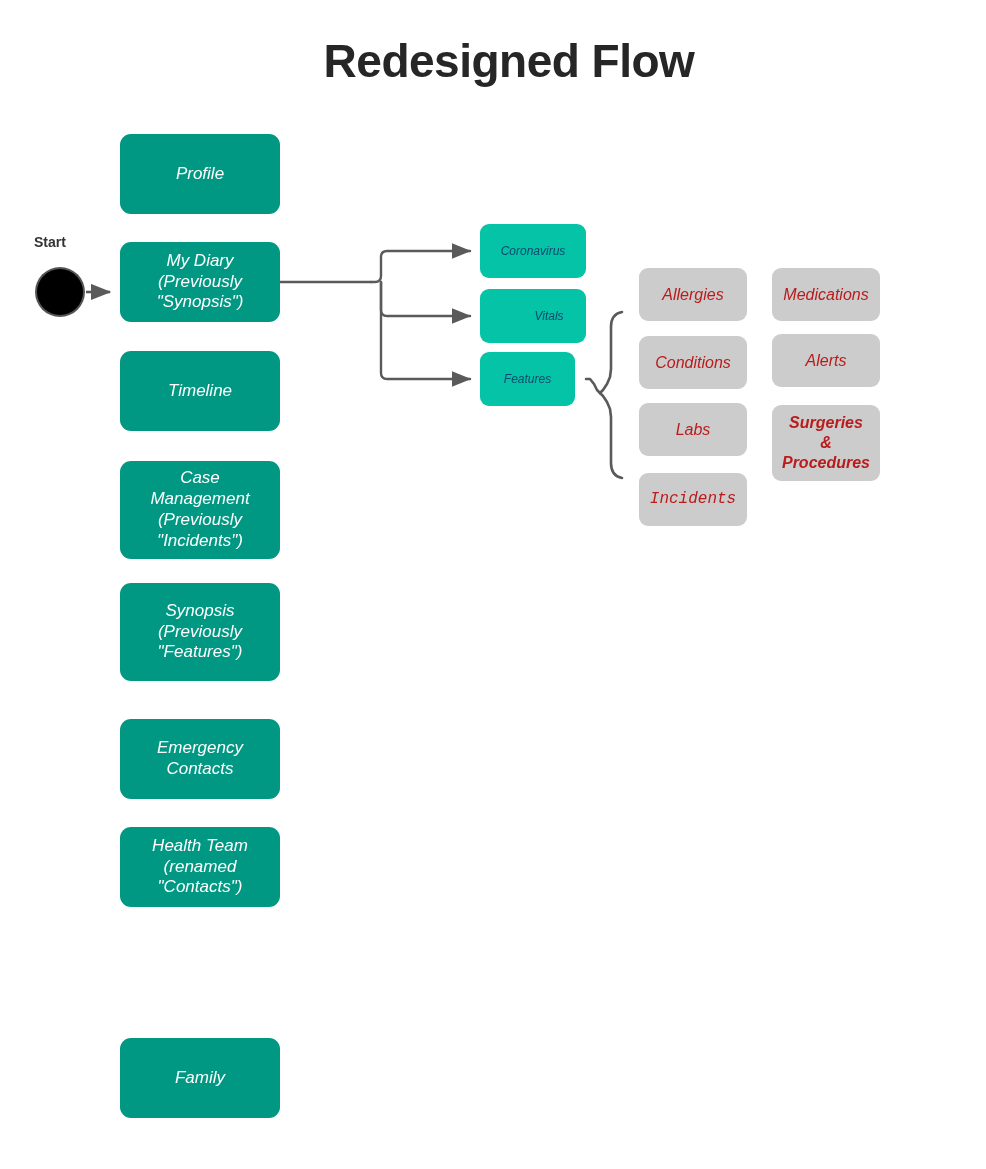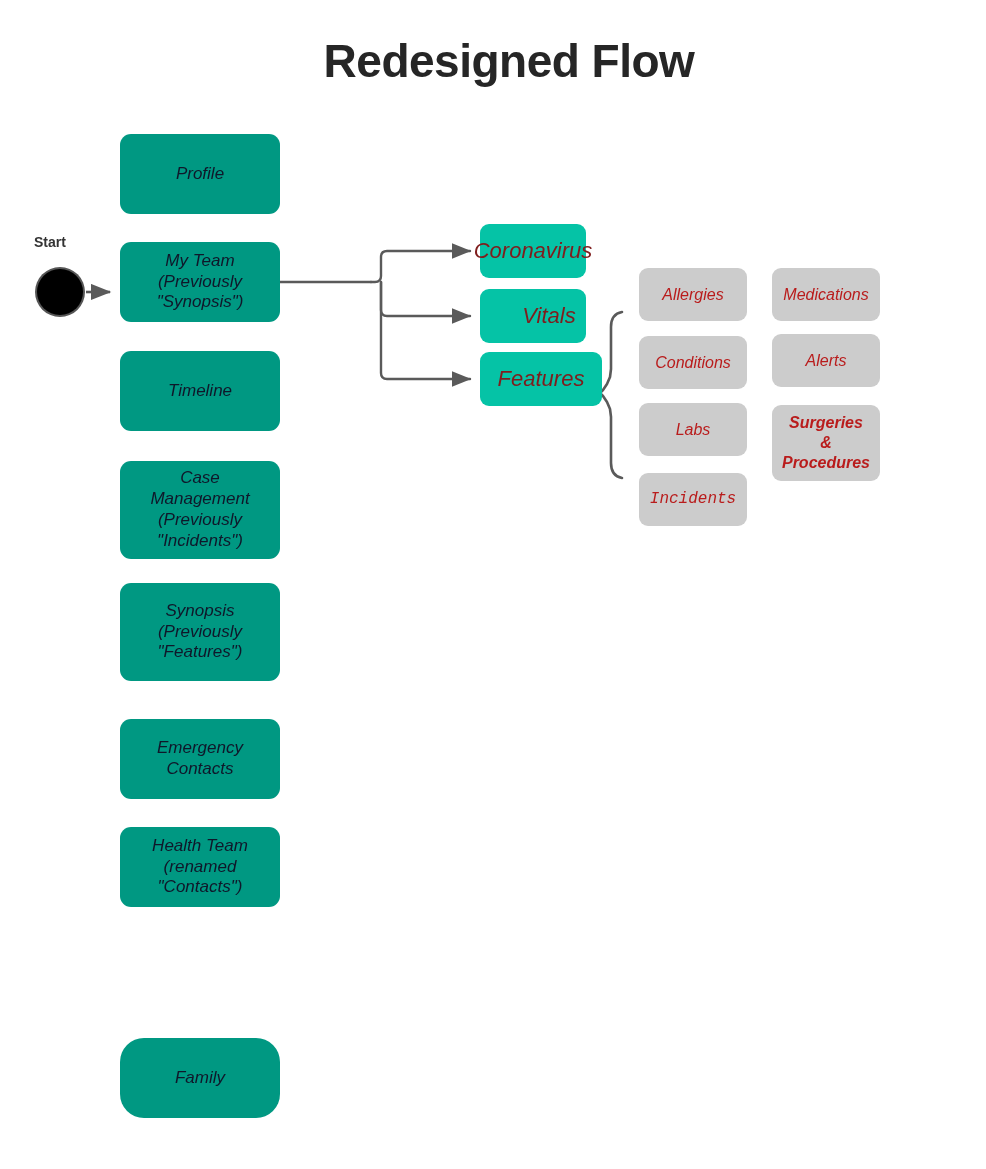--- a/index.html
+++ b/index.html
@@ -51,30 +51,30 @@
     align-items: center;
     justify-content: center;
     text-align: center;
     font-style: italic;
     line-height: 1.23;
     white-space: pre-line;
   }
 
   .node-primary {
     background: #009882;
-    color: #0f172a;
+    color: #ffffff;
     border-radius: 11px;
     font-size: 17px;
   }
 
   .node-secondary {
     background: #05c3a6;
-    color: #7f1d1d;
+    color: #0c4a6e;
     border-radius: 9px;
-    font-size: 22px;
+    font-size: 12px;
   }
 
   .node-gray {
     background: #cccccc;
     color: #b91c1c;
     border-radius: 9px;
     font-size: 16px;
   }
 
   .start-label {
@@ -132,21 +132,21 @@
   </svg>
 
   <div class="start-label">Start</div>
   <div class="start-dot"></div>
 
   <div class="node node-primary" style="left:120px; top:134px; width:160px; height:80px;">
     <span>Profile</span>
   </div>
 
   <div class="node node-primary" style="left:120px; top:242px; width:160px; height:80px;">
-    <span>My Team
+    <span>My Diary
 (Previously
 "Synopsis")</span>
   </div>
 
   <div class="node node-primary" style="left:120px; top:351px; width:160px; height:80px;">
     <span>Timeline</span>
   </div>
 
   <div class="node node-primary" style="left:120px; top:461px; width:160px; height:98px;">
     <span>Case
@@ -166,33 +166,33 @@
 Contacts</span>
   </div>
 
   <div class="node node-primary" style="left:120px; top:827px; width:160px; height:80px;">
     <span>Health Team
 (renamed
 "Contacts")</span>
   </div>
 
 
-  <div class="node node-primary" style="left:120px; top:1038px; width:160px; height:80px;border-radius:24px;">
+  <div class="node node-primary" style="left:120px; top:1038px; width:160px; height:80px;">
     <span>Family</span>
   </div>
 
   <div class="node node-secondary" style="left:480px; top:224px; width:106px; height:54px;">
     <span>Coronavirus</span>
   </div>
 
   <div class="node node-secondary" style="left:480px; top:289px; width:106px; height:54px;padding-left:32px;">
     <span>Vitals</span>
   </div>
 
-  <div class="node node-secondary" style="left:480px; top:352px; width:122px; height:54px;">
+  <div class="node node-secondary" style="left:480px; top:352px; width:95px; height:54px;">
     <span>Features</span>
   </div>
 
   <div class="node node-gray" style="left:639px; top:268px; width:108px; height:53px;">
     <span>Allergies</span>
   </div>
 
   <div class="node node-gray" style="left:639px; top:336px; width:108px; height:53px;">
     <span>Conditions</span>
   </div>

